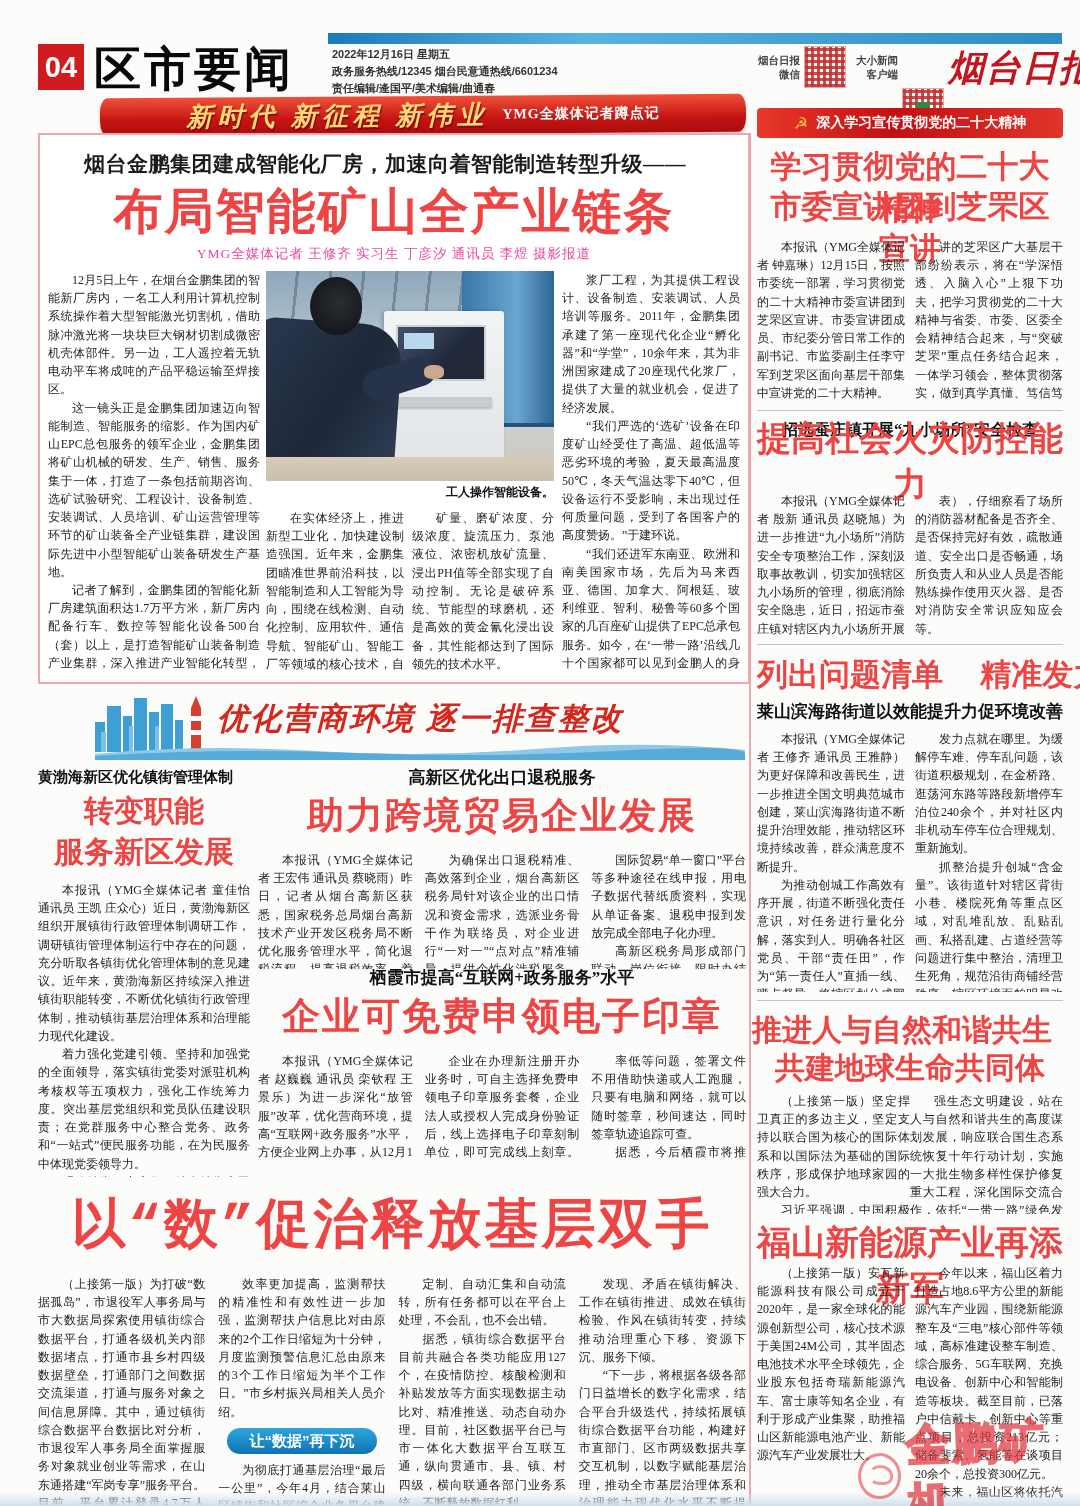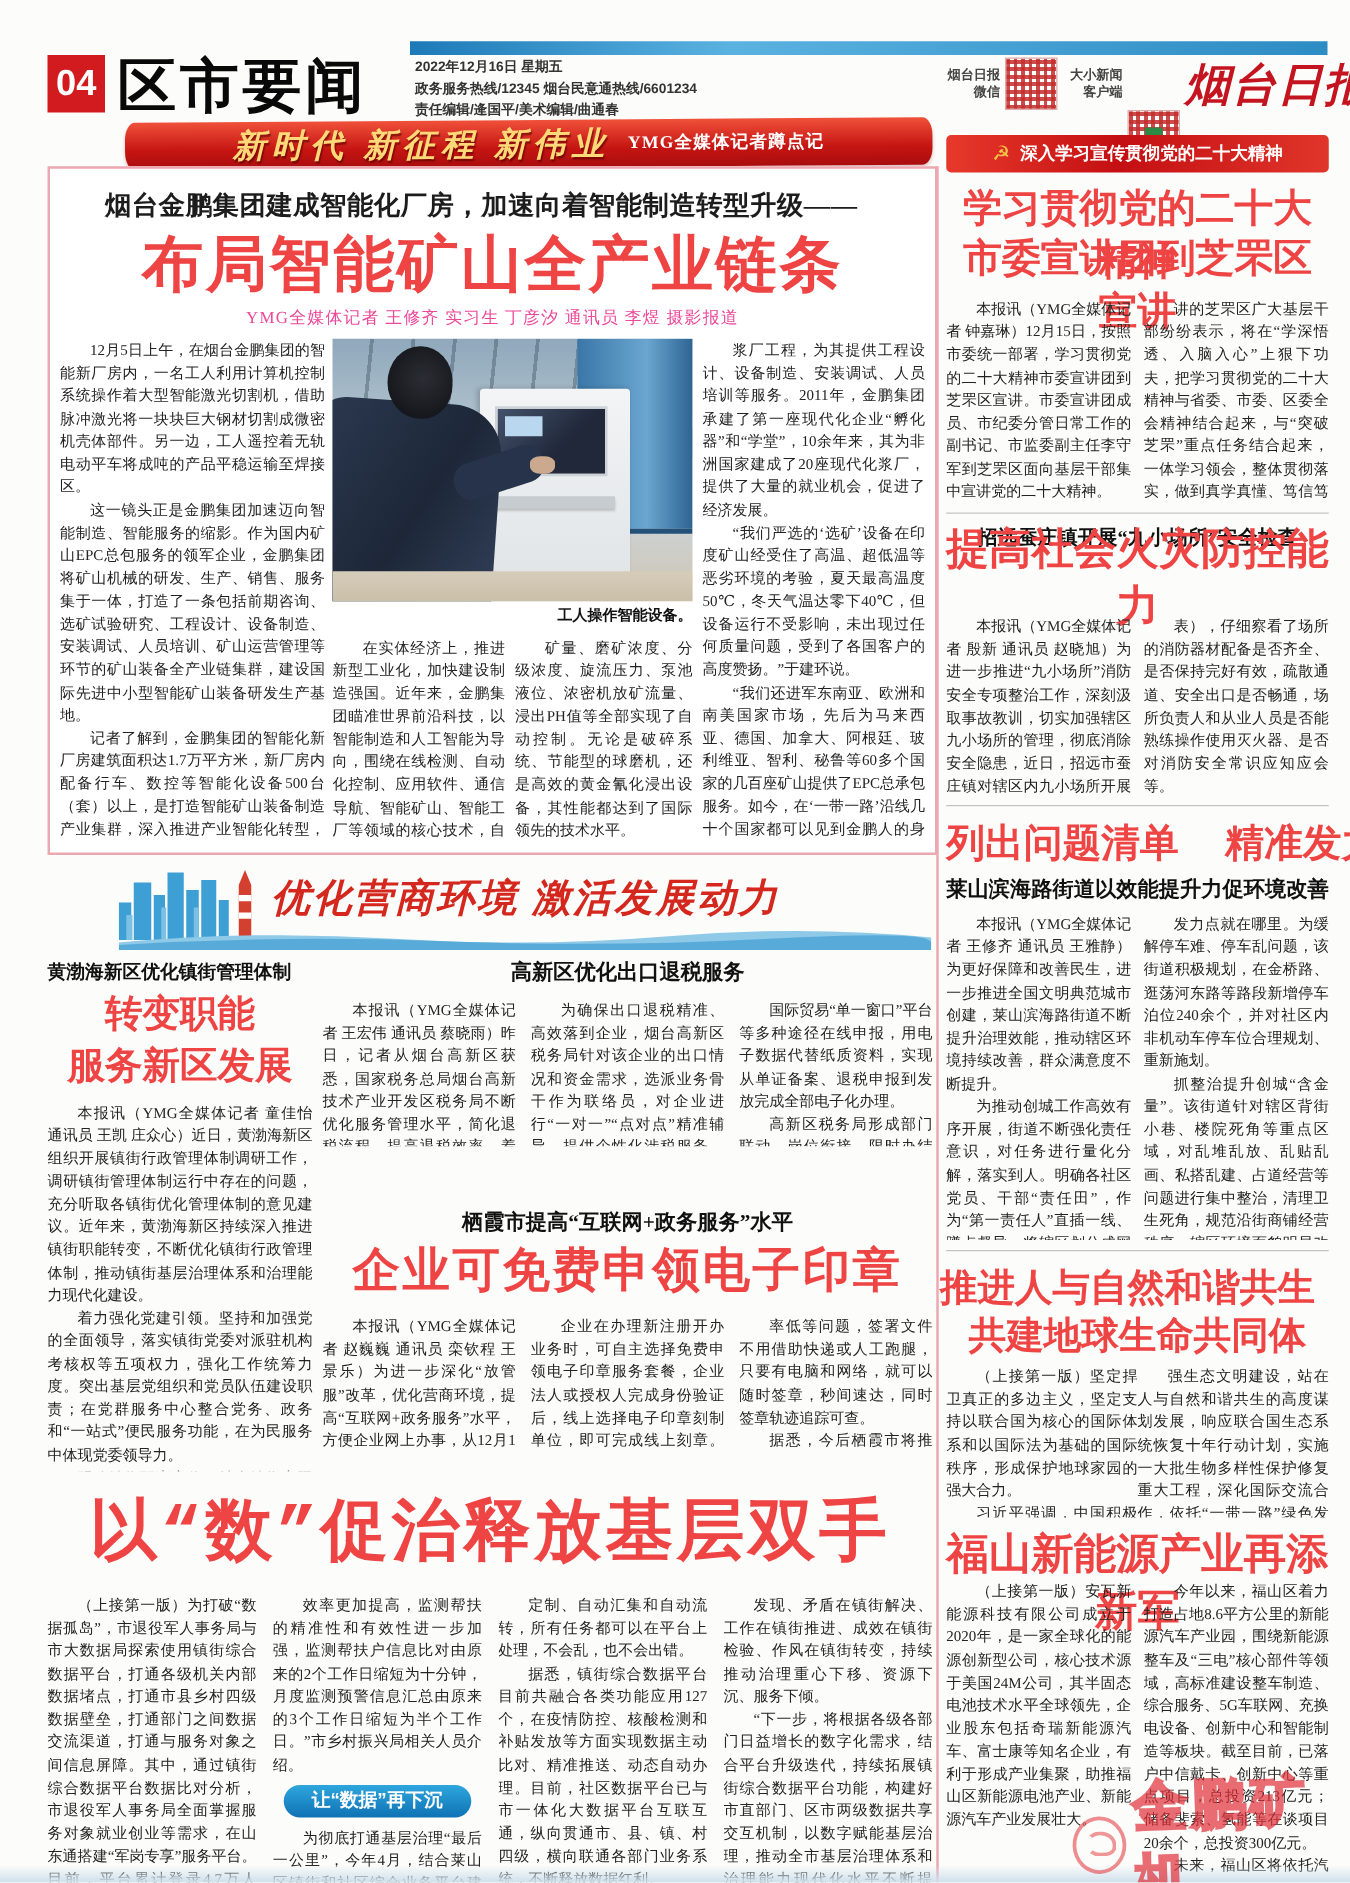--- a/index.html
+++ b/index.html
@@ -177,40 +177,41 @@
          <rect x="96" y="24" width="10" height="5" fill="#fff"></rect>
           <rect x="96" y="38" width="10" height="5" fill="#fff"></rect>
          <polygon points="101,4 96,16 106,16" fill="#d4402f"></polygon>
         </g>
       <g fill="#7cc0e4">
           <rect x="6" y="40" width="5" height="20"></rect>
           <rect x="34" y="34" width="4" height="26"></rect>
           <rect x="60" y="34" width="4" height="26"></rect>
         </g>
     </svg>
-    <div class="biztitle sans">优化营商环境 激活发展动力</div>
+    <div class="biztitle sans">优化营商环境 逐一排查整改</div>
     <svg width="650" height="18" viewBox="0 0 650 18" style="position:absolute;left:0;bottom:0;">
       <path d="M0 12 Q110 2 220 9 T 440 7 T 650 8 L650 18 L0 18 Z" fill="#8ec9e8"></path>
       <path d="M0 14 Q130 6 260 11 T 520 9 T 650 12 L650 18 L0 18 Z" fill="#4ba3d4" opacity=".8"></path>
     </svg>
   </div>
 
   <div class="abs" style="left:38px;top:768px;width:212px;height:410px;">
     <div class="kick" style="font-size:15px;">黄渤海新区优化镇街管理体制</div>
     <div class="hl center" style="font-size:30px;margin-top:4px;">转变职能</div>
     <div class="hl center" style="font-size:30px;">服务新区发展</div>
     <div class="body-col" style="height:296px;margin-top:8px;">
         <p>本报讯（YMG全媒体记者 童佳怡 通讯员 王凯 庄众心）近日，黄渤海新区组织开展镇街行政管理体制调研工作，调研镇街管理体制运行中存在的问题，充分听取各镇街优化管理体制的意见建议。近年来，黄渤海新区持续深入推进镇街职能转变，不断优化镇街行政管理体制，推动镇街基层治理体系和治理能力现代化建设。</p>
         <p>着力强化党建引领。坚持和加强党的全面领导，落实镇街党委对派驻机构考核权等五项权力，强化工作统筹力度。突出基层党组织和党员队伍建设职责；在党群服务中心整合党务、政务和“一站式”便民服务功能，在为民服务中体现党委领导力。</p>
         <p>明确镇街职责定位。结合镇街实际和发展特点，立足职能转变，强化社区服务职能，取消镇街招商引资考核的“责任状”，调整现有与镇街签订的各项“责任状”，让镇街聚焦主责主业，集中力量抓党建、抓治理、抓服务，为新区建设发展提供支持保障。</p>
       </div>
   </div>
 
   <div class="abs" style="left:258px;top:766px;width:488px;">
     <div class="kick center" style="font-size:17px;">高新区优化出口退税服务</div>
+    <div class="hl center" style="font-size:37px;letter-spacing:2px;margin-top:2px;">助力跨境贸易企业发展</div>
     <div class="cols" style="margin-top:10px;">
       <div class="body-col" style="height:118px;">
           <p>本报讯（YMG全媒体记者 王宏伟 通讯员 蔡晓雨）昨日，记者从烟台高新区获悉，国家税务总局烟台高新技术产业开发区税务局不断优化服务管理水平，简化退税流程，提高退税效率，着力为跨境贸易企业解难题、办实事。</p>
         </div>
       <div class="body-col" style="height:118px;">
           <p>为确保出口退税精准、高效落到企业，烟台高新区税务局针对该企业的出口情况和资金需求，选派业务骨干作为联络员，对企业进行“一对一”“点对点”精准辅导，提供个性化涉税服务，直击企业需求点。</p>
         </div>
       <div class="body-col" style="height:118px;">
           <p>国际贸易“单一窗口”平台等多种途径在线申报，用电子数据代替纸质资料，实现从单证备案、退税申报到发放完成全部电子化办理。</p>
           <p>高新区税务局形成部门联动、岗位衔接、限时办结的工作机制，实现由纳税人申报退税到税务机关审核办理、国库办理退库，再到纳税人反馈税款到账的全流程管理，让出口企业及时获得出口退税款。</p>

